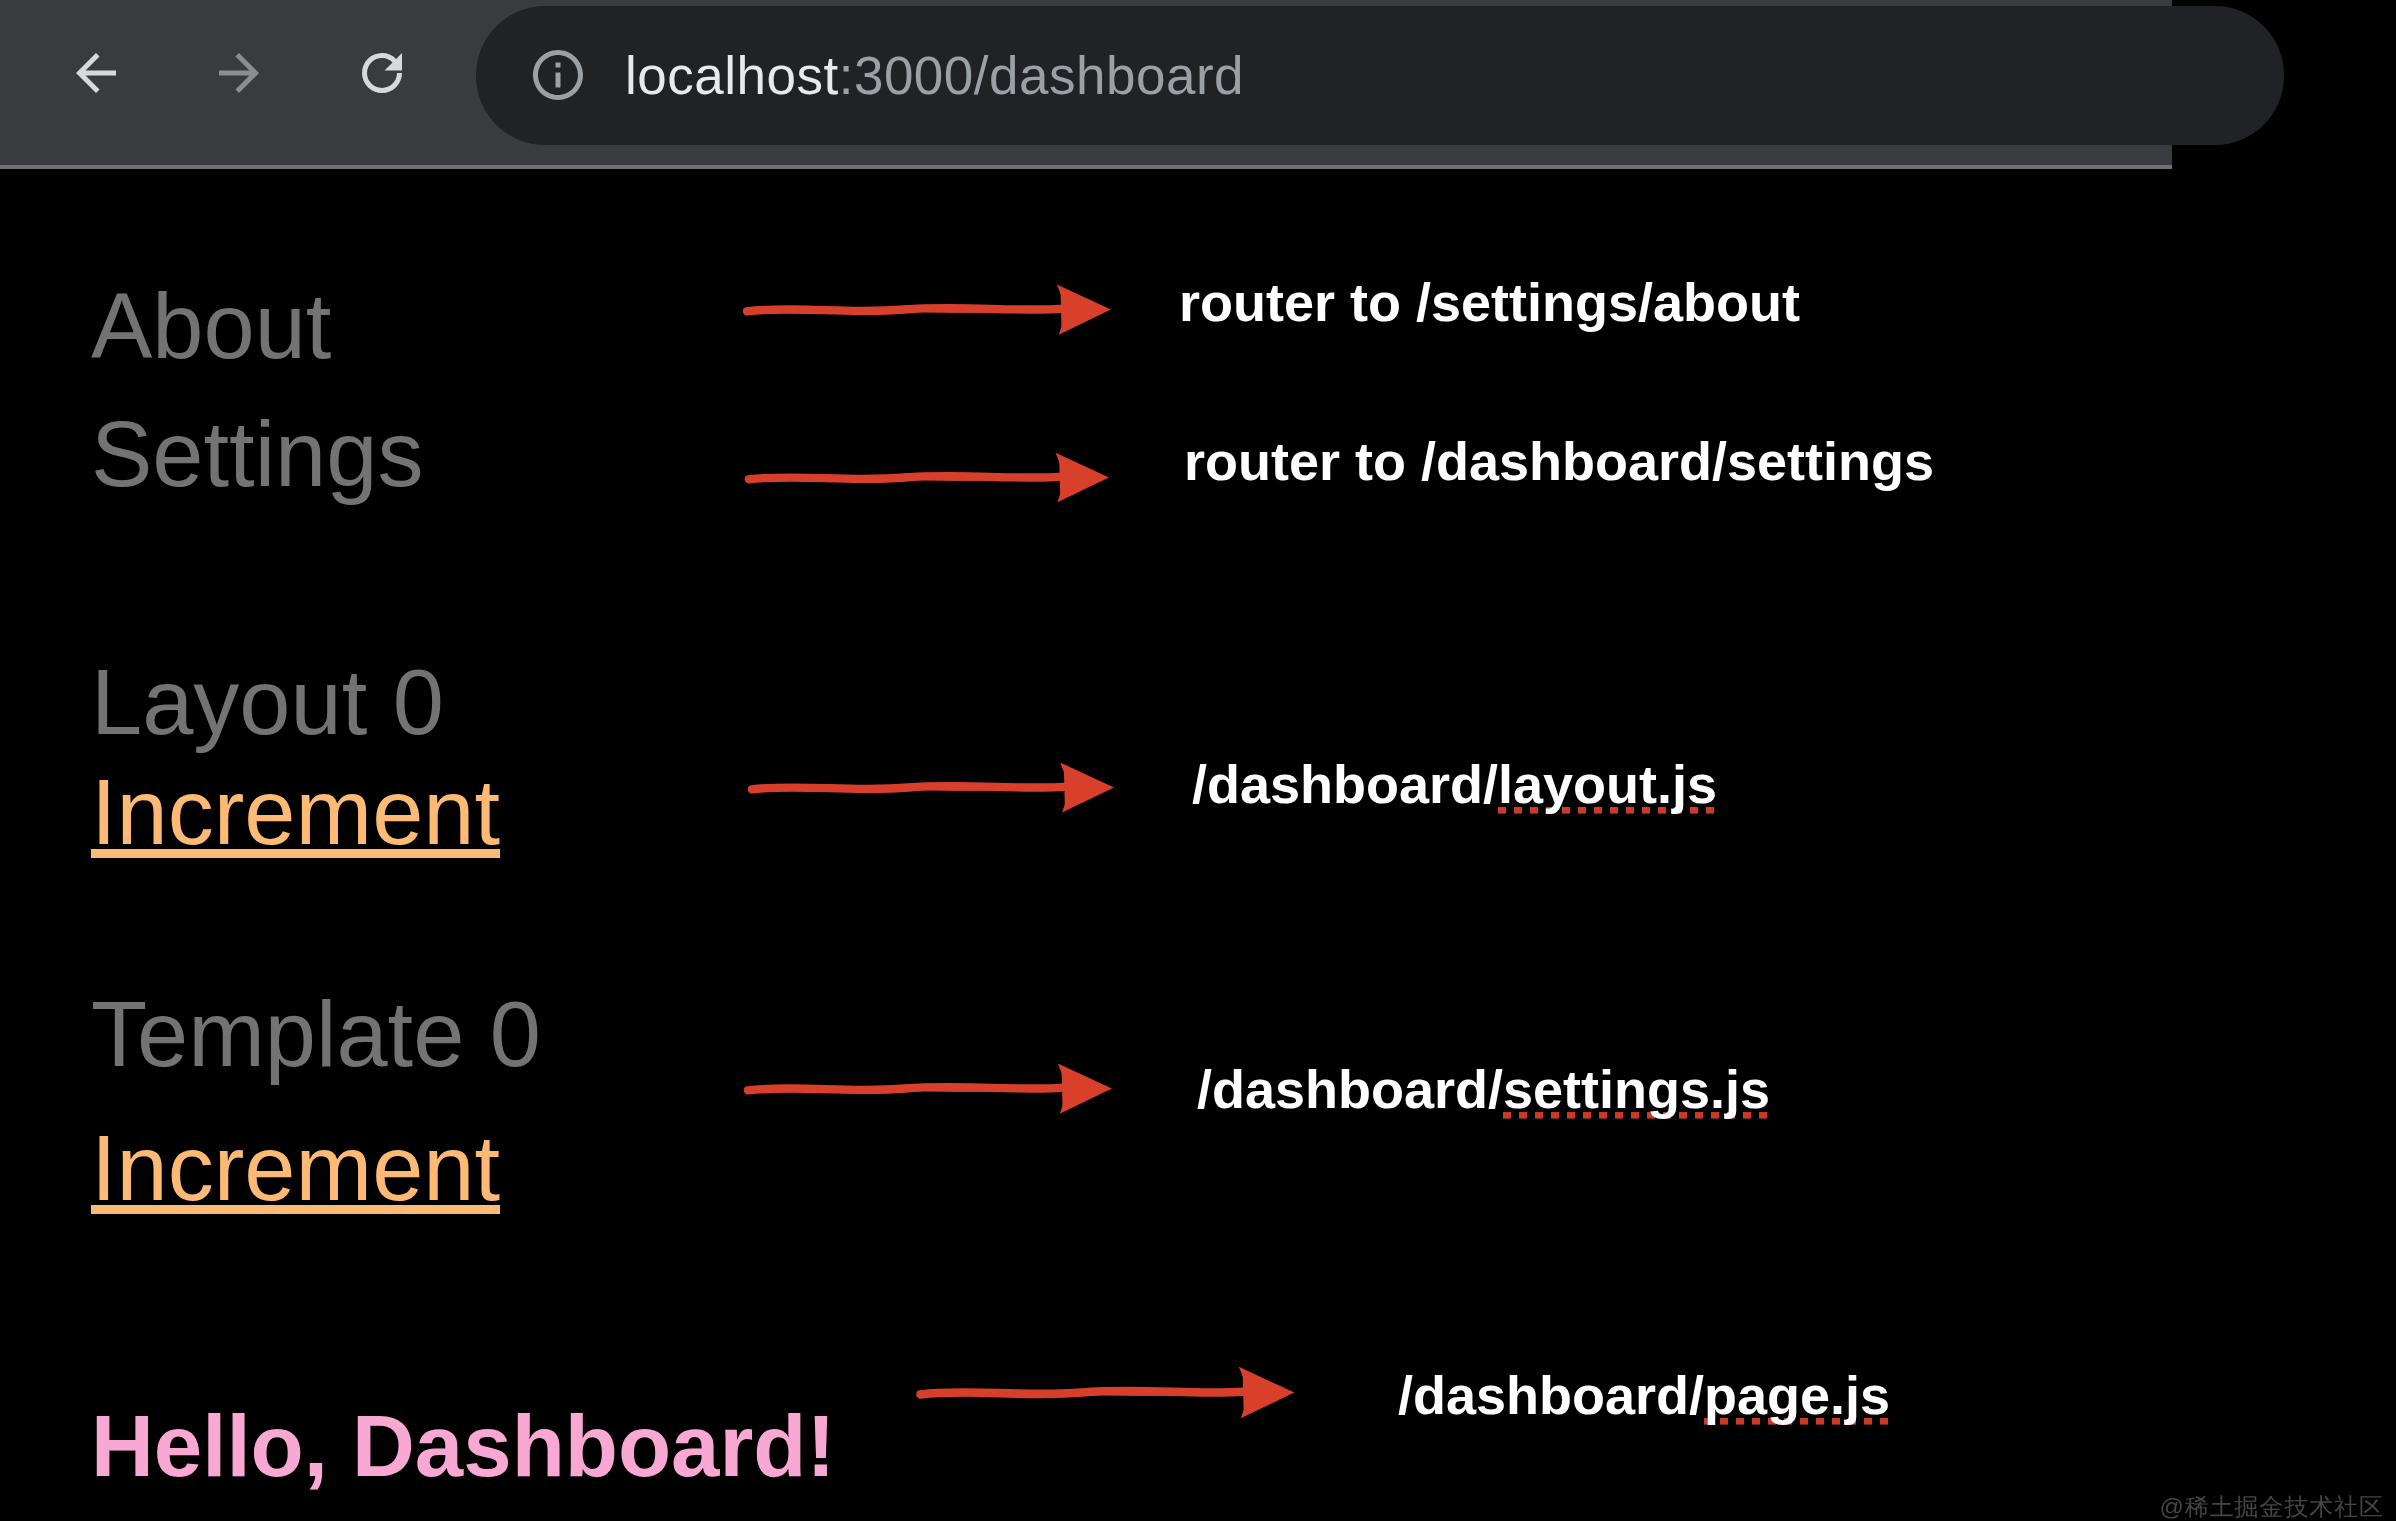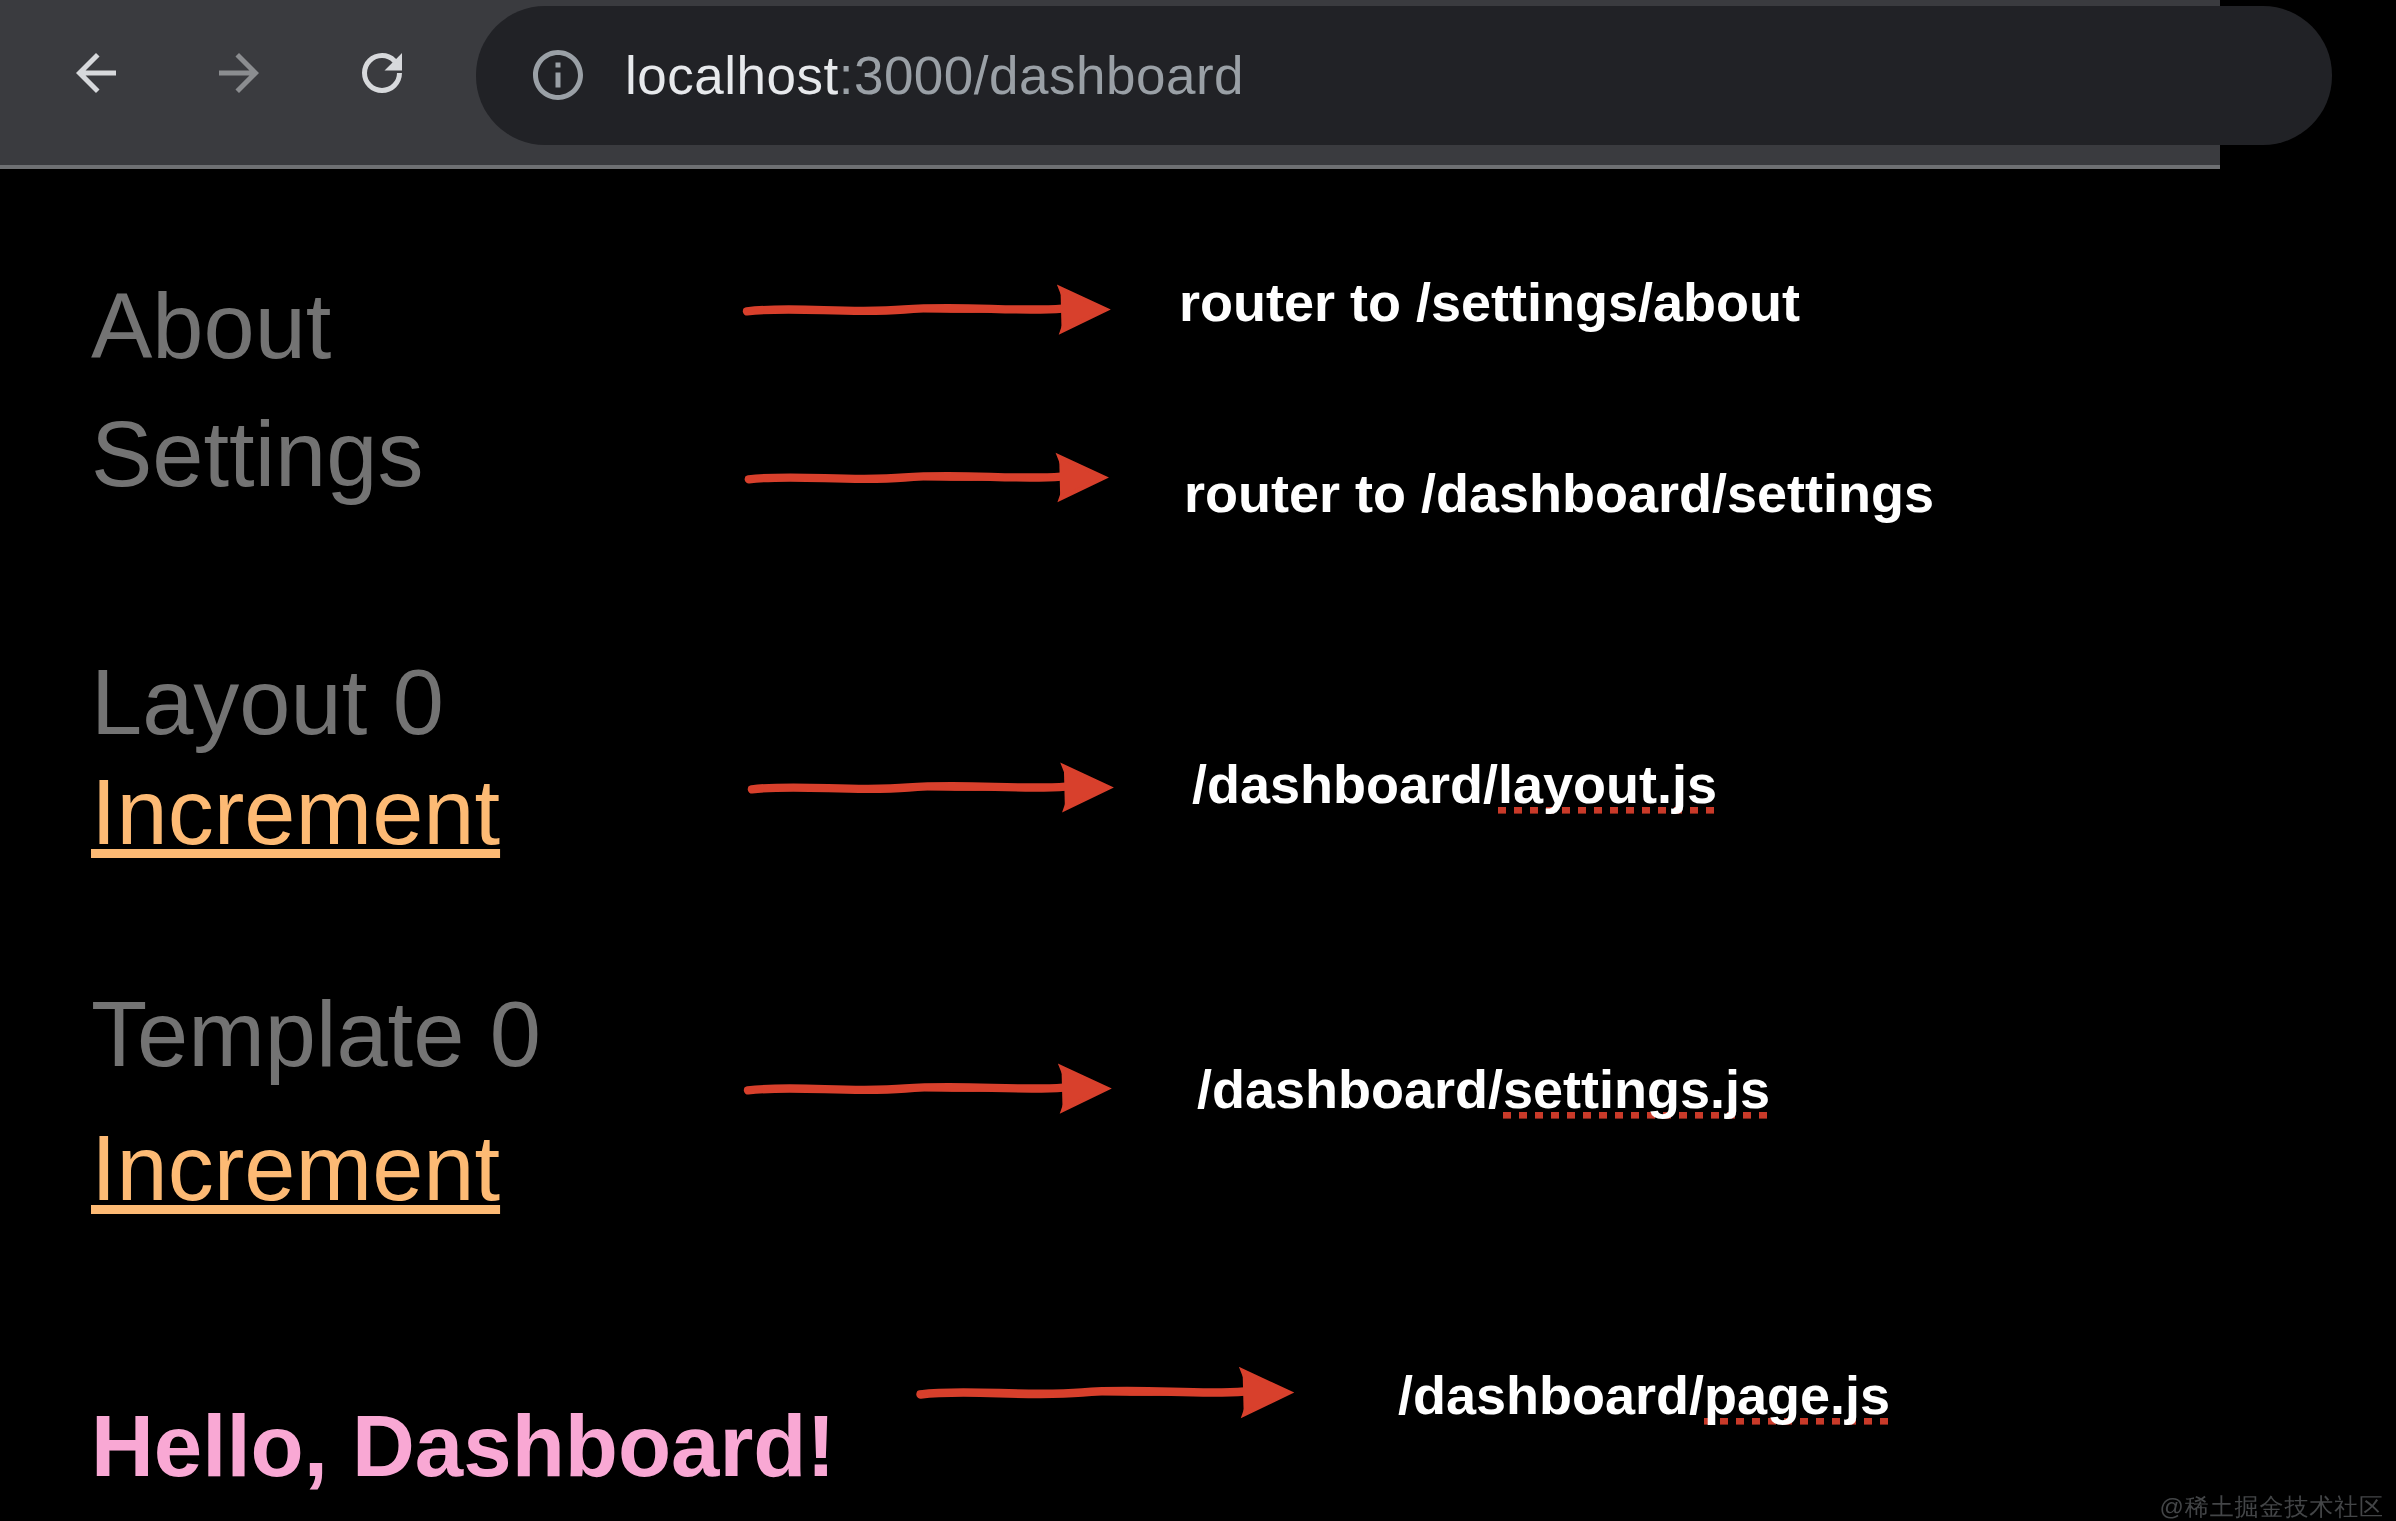--- a/index.html
+++ b/index.html
@@ -6,21 +6,21 @@
   body{
     width:2397px;height:1522px;position:relative;overflow:hidden;
     font-family:"Liberation Sans", sans-serif;
     -webkit-font-smoothing:antialiased;
   }
   .screen{position:absolute;inset:0;}
 
   
   .toolbar{
     position:absolute;left:0;top:0;width:2172px;height:165px;
-    background:#3a3b3f;border-bottom:4.7px solid #6e7073;box-sizing:content-box;padding-left:48px;
+    background:#3a3b3f;border-bottom:4.7px solid #6e7073;box-sizing:content-box;
   }
   .navbtn{
     position:absolute;top:35px;width:75px;height:75px;
     background:none;border:0;padding:0;display:flex;align-items:center;justify-content:center;cursor:pointer;
   }
   .navbtn svg{width:60px;height:60px;}
   .omnibox{
     position:absolute;left:476px;top:5.6px;right:-112px;height:139px;
     background:#212226;border-radius:69px;
     display:flex;align-items:center;cursor:text;
@@ -113,21 +113,21 @@
         <use href="#hand-arrow"></use>
       </svg>
     <svg class="arrow" style="left:741px;top:1055px;width:375px;height:67px" viewBox="0 0 400 72" width="375" height="67">
         <use href="#hand-arrow"></use>
       </svg>
     <svg class="arrow" style="left:914px;top:1358px;width:384px;height:69px" viewBox="0 0 410 74" width="384" height="69">
         <use href="#hand-arrow"></use>
       </svg>
 
     <div class="ann" style="left:1179px;top:275px">router to /settings/about</div>
-    <div class="ann" style="left:1184px;top:466px">router to /dashboard/settings</div>
+    <div class="ann" style="left:1184px;top:434px">router to /dashboard/settings</div>
 
     <div class="ann" style="left:1192px;top:757px"><span>/dashboard/</span><span class="file-underline">layout.js</span></div>
 
     <div class="ann" style="left:1197px;top:1062px"><span>/dashboard/</span><span class="file-underline">settings.js</span></div>
 
     <div class="ann" style="left:1398px;top:1368px"><span>/dashboard/</span><span class="file-underline">page.js</span></div>
 
     <div class="watermark">@稀土掘金技术社区</div>
   </main>
 </div>

